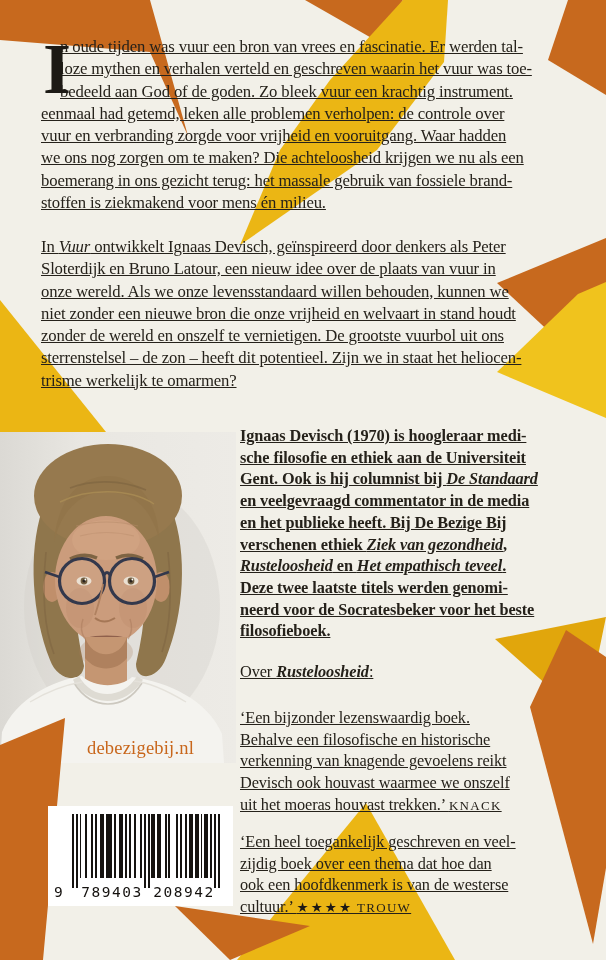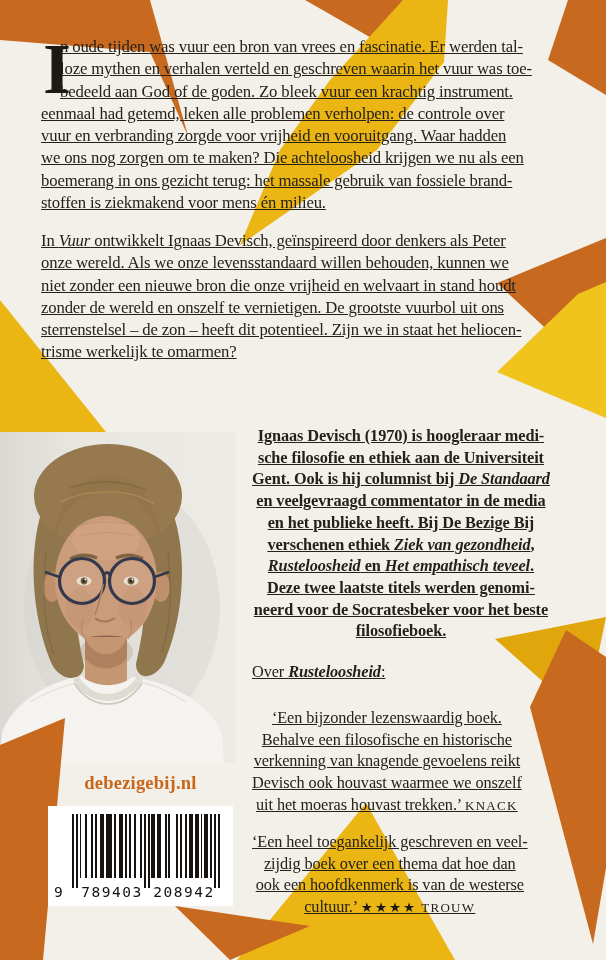--- a/index.html
+++ b/index.html
@@ -13,33 +13,33 @@
   #photo{position:absolute;left:0;top:432px;width:236px;height:331px;z-index:1;}
   .textlayer{z-index:3;}
   .block{position:absolute;white-space:nowrap;}
   .tl{display:block;text-decoration:underline;}
   #blurb{left:41px;top:36px;font-size:16.7px;line-height:22.25px;letter-spacing:-0.15px;}
   #blurb .indent{margin-left:19px;}
   #dropcap{
     position:absolute;left:43px;top:40px;z-index:4;
     font-size:72px;line-height:58px;font-weight:700;color:#1d1a15;
   }
-  #para2{margin-top:16px;}
-  .rightcol{left:252px;font-size:16.3px;line-height:21.7px;letter-spacing:-0.1px;text-align:center;}
+  #para2{margin-top:22px;}
+  .rightcol{left:240px;font-size:16.3px;line-height:21.7px;letter-spacing:-0.1px;}
   #bio{top:425px;font-weight:700;}
   #over{top:661px;}
   #quote1{top:707px;}
   #quote2{top:831px;}
   .s-i{font-style:italic;}
   .s-bi{font-weight:700;font-style:italic;}
   .s-sc{font-size:13px;letter-spacing:1.3px;}
   .s-star{font-size:13.5px;letter-spacing:2px;color:#1d1a15;}
   #website{
-    position:absolute;left:48px;top:773px;width:185px;z-index:3;
-    text-align:center;font-size:18.5px;font-weight:700;letter-spacing:0.2px;
+    position:absolute;left:48px;top:738px;width:185px;z-index:3;
+    text-align:center;font-size:18.5px;font-weight:400;letter-spacing:0.2px;
   }
   #barcode{
     position:absolute;left:48px;top:806px;width:185px;height:100px;
     background:#ffffff;z-index:3;
   }
   #barcode-bars{
     position:absolute;left:24px;top:8px;width:148px;height:82px;
     display:flex;align-items:flex-start;
   }
   #barcode-bars .bar{background:#161310;height:64px;}
@@ -155,20 +155,21 @@
           <div class="tl indent"><span>loze mythen en verhalen verteld en geschreven waarin het vuur was toe-</span></div>
           <div class="tl indent"><span>bedeeld aan God of de goden. Zo bleek vuur een krachtig instrument.</span></div>
           <div class="tl"><span>eenmaal had getemd, leken alle problemen verholpen: de controle over</span></div>
           <div class="tl"><span>vuur en verbranding zorgde voor vrijheid en vooruitgang. Waar hadden</span></div>
           <div class="tl"><span>we ons nog zorgen om te maken? Die achteloosheid krijgen we nu als een</span></div>
           <div class="tl"><span>boemerang in ons gezicht terug: het massale gebruik van fossiele brand-</span></div>
           <div class="tl"><span>stoffen is ziekmakend voor mens én milieu.</span></div>
         </div>
       <div id="para2">
           <div class="tl"><span>In </span><span class="s-i">Vuur</span><span> ontwikkelt Ignaas Devisch, geïnspireerd door denkers als Peter</span></div>
+          <div class="tl"><span>Sloterdijk en Bruno Latour, een nieuw idee over de plaats van vuur in</span></div>
           <div class="tl"><span>onze wereld. Als we onze levensstandaard willen behouden, kunnen we</span></div>
           <div class="tl"><span>niet zonder een nieuwe bron die onze vrijheid en welvaart in stand houdt</span></div>
           <div class="tl"><span>zonder de wereld en onszelf te vernietigen. De grootste vuurbol uit ons</span></div>
           <div class="tl"><span>sterrenstelsel – de zon – heeft dit potentieel. Zijn we in staat het heliocen-</span></div>
           <div class="tl"><span>trisme werkelijk te omarmen?</span></div>
         </div>
     </div>
 
     <div class="block rightcol" id="bio">
         <div class="tl"><span>Ignaas Devisch (1970) is hoogleraar medi-</span></div>

